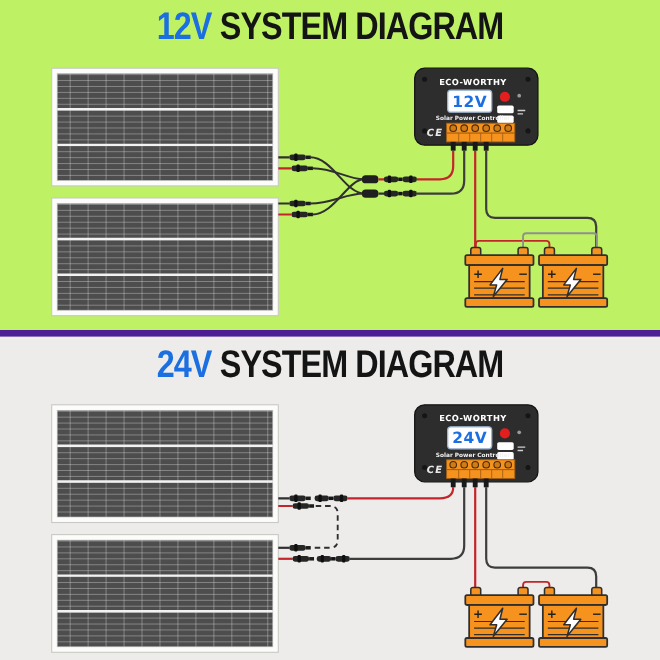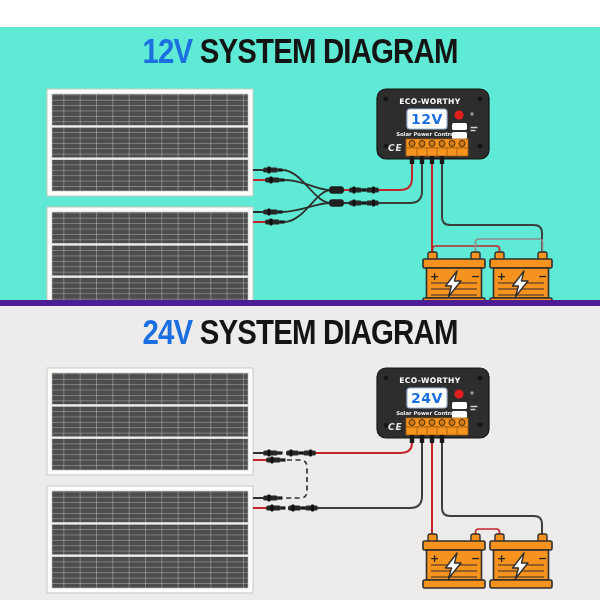--- a/index.html
+++ b/index.html
@@ -1,19 +1,19 @@
 <!DOCTYPE html>
 <html><head>
 <meta charset="utf-8">
 <style>
   html,body{margin:0;padding:0;}
   body{width:600px;height:600px;font-family:"Liberation Sans",sans-serif;overflow:hidden;}
   .canvas{position:relative;width:600px;height:600px;}
   .section{position:absolute;left:0;width:600px;height:300px;}
-  #sec1{top:0;background:#5eead4;margin-top:27px;}
+  #sec1{top:0;background:#bef264;}
   #sec2{top:300px;background:#edecea;border-top:6px solid #4c1d95;box-sizing:border-box;}
   .title{position:absolute;top:4px;left:0;width:600px;text-align:center;
          font-size:35px;font-weight:800;letter-spacing:-1px;white-space:nowrap;
          transform:scaleX(0.84);transform-origin:50% 50%;}
   #sec2 .title{top:6px;}
   .title .volt{color:#1b6fe0;}
   .title .rest{color:#141414;margin-left:9px;}
   .diagram{position:absolute;top:45px;left:0;}
   svg text{font-family:"DejaVu Sans","Liberation Sans",sans-serif;}
   .ctrl-brand{fill:#ffffff;font-size:7.6px;font-weight:bold;letter-spacing:.4px;}

